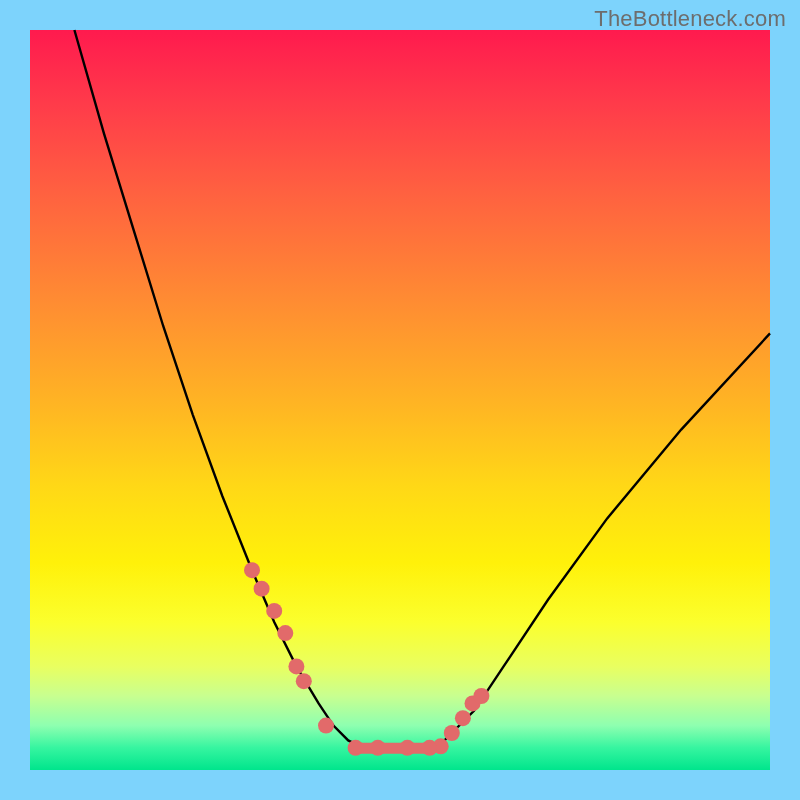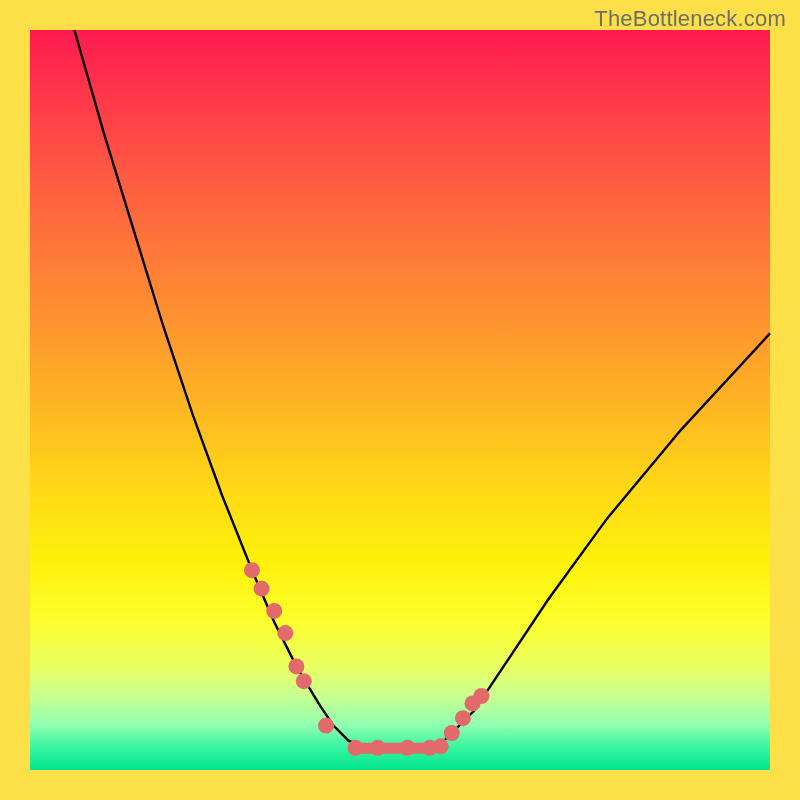--- a/index.html
+++ b/index.html
@@ -10,21 +10,21 @@
     overflow: hidden;
     background: #000;
     font-family: Arial, Helvetica, sans-serif;
   }
   .frame {
     position: absolute;
     left: 0;
     top: 0;
     width: 800px;
     height: 800px;
-    background: #fde047;
+    background: #7dd3fc;
   }
   .plot-area {
     position: absolute;
     left: 30px;
     top: 30px;
     width: 740px;
     height: 740px;
     background: linear-gradient(to bottom,
       #ff1a4e 0%,
       #ff3b4a 10%,

